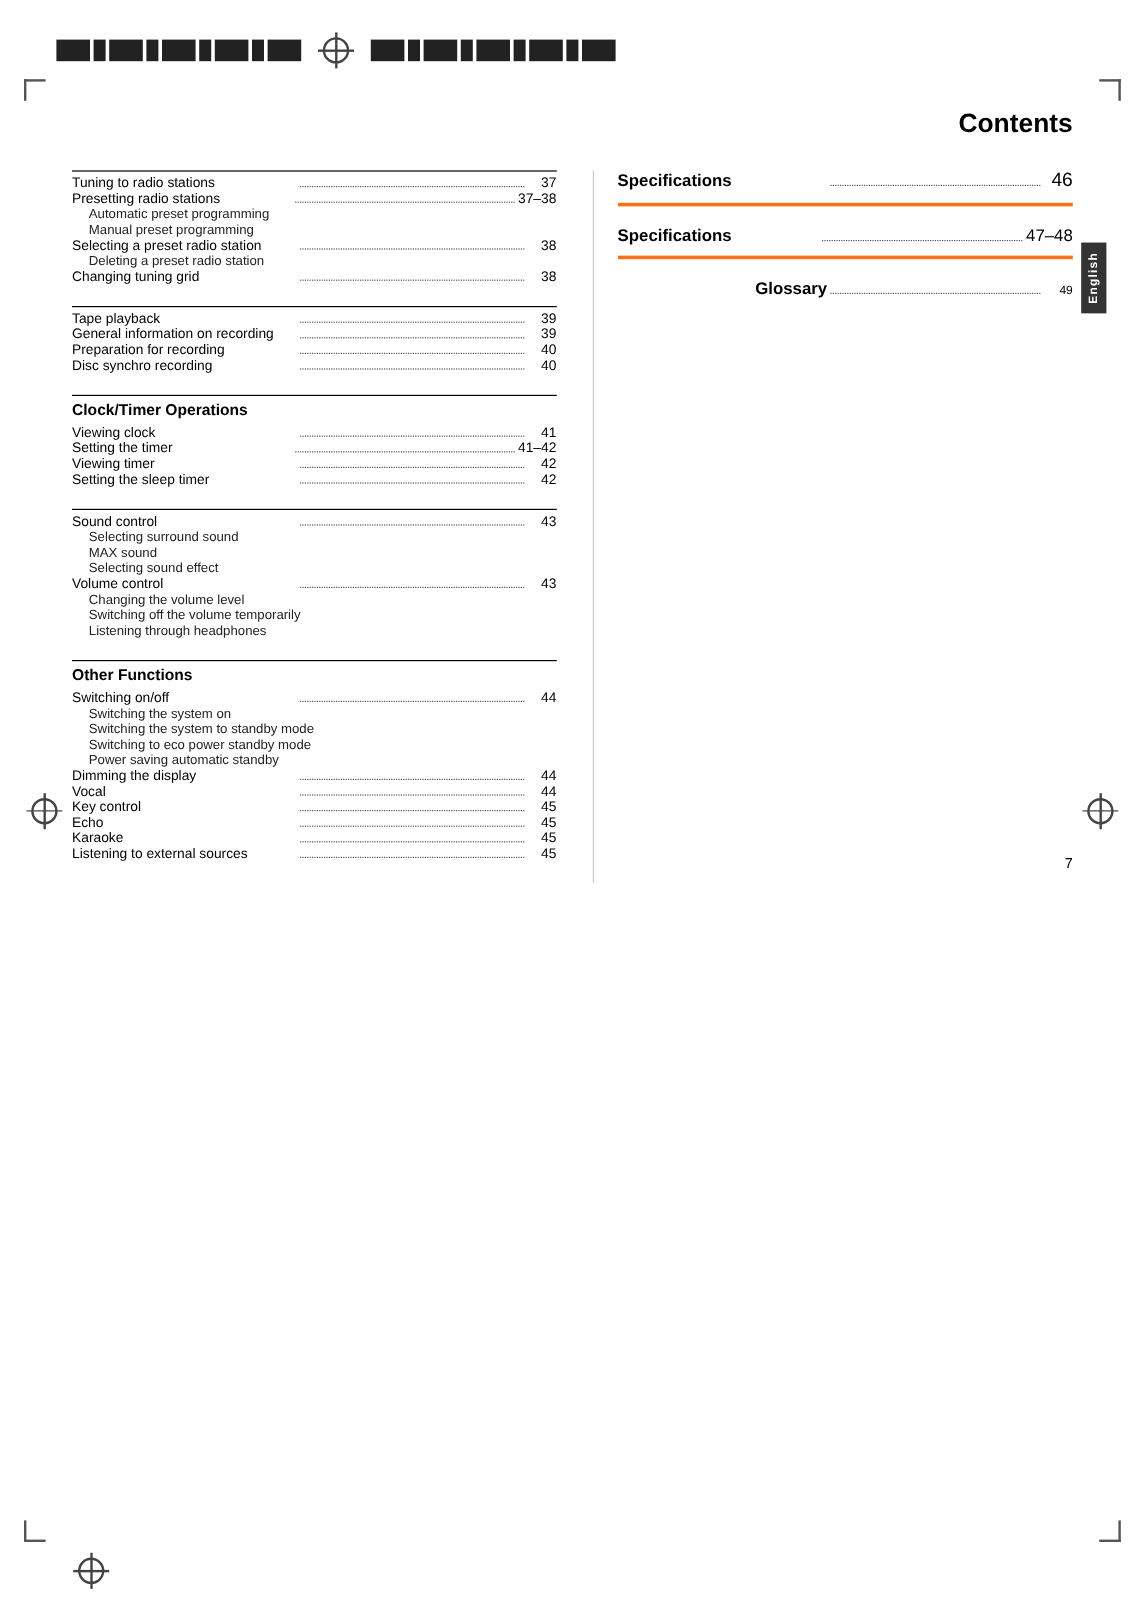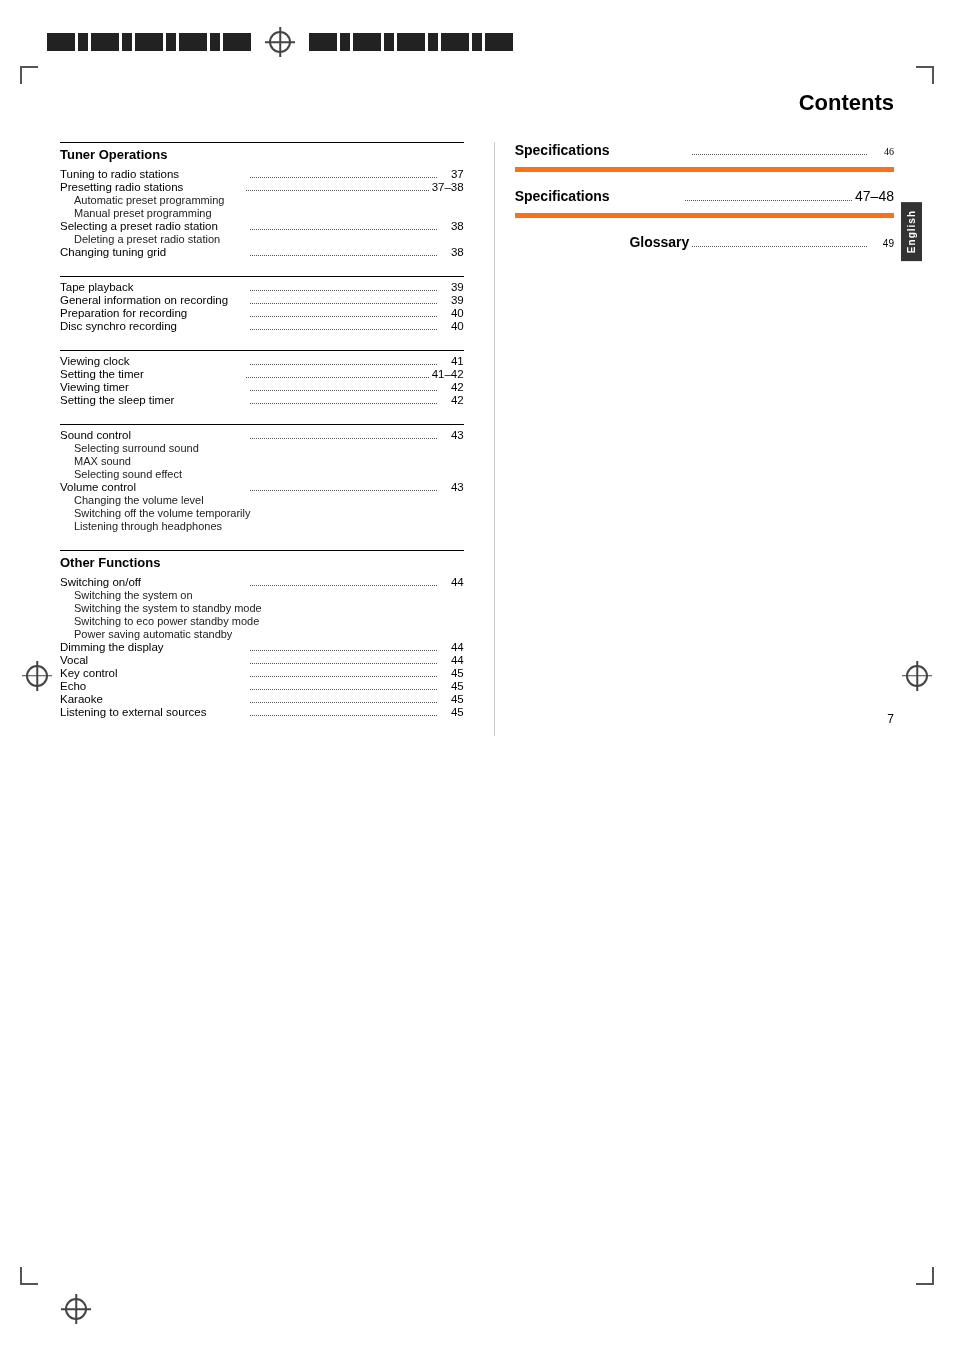--- a/index.html
+++ b/index.html
@@ -233,21 +233,21 @@
       padding-left: 14px;
       font-size: 11px;
       color: #222;
       margin-bottom: 1px;
     }
 
     
     .right-entry {
       margin-bottom: 16px;
       padding-bottom: 8px;
-      border-bottom: 5px solid #f97316;
+      border-bottom: 3px solid #f97316;
     }
     .right-entry:last-child {
       border-bottom: none;
     }
     .right-entry .toc-entry .label {
       font-weight: bold;
       font-size: 13px;
     }
     .right-entry .toc-entry .page-num {
       font-size: 13px;
@@ -325,21 +325,20 @@
 
 <div class="content">
 
   <div class="page-title">Contents</div>
 
   <div class="two-col">
 
     <div class="col-left" id="left-col">
         <div class="section">
           <hr class="section-divider">
-          <div class="section-title">Tuner Operations</div>
           <div class="toc-entry">
             <span class="label">Tuning to radio stations</span>
             <span class="dots"></span>
             <span class="page-num">37</span>
           </div>
           <div class="toc-entry">
             <span class="label">Presetting radio stations</span>
             <span class="dots"></span>
             <span class="page-num">37–38</span>
           </div>
@@ -375,20 +374,21 @@
             <span class="page-num">40</span>
           </div>
           <div class="toc-entry">
             <span class="label">Disc synchro recording</span>
             <span class="dots"></span>
             <span class="page-num">40</span>
           </div>
         </div>
         <div class="section">
           <hr class="section-divider">
+          <div class="section-title">Clock/Timer Operations</div>
           <div class="toc-entry">
             <span class="label">Viewing clock</span>
             <span class="dots"></span>
             <span class="page-num">41</span>
           </div>
           <div class="toc-entry">
             <span class="label">Setting the timer</span>
             <span class="dots"></span>
             <span class="page-num">41–42</span>
           </div>
@@ -467,21 +467,21 @@
         </div>
       </div>
 
     <div class="col-right" style="position:relative;" id="right-col">
       <div class="english-tab">English</div>
       <div id="right-entries">
           <div class="right-entry">
             <div class="toc-entry">
               <span class="label" style="font-weight: bold; font-size: 14px;">Specifications</span>
               <span class="dots"></span>
-              <span class="page-num" style="font-size: 10px; font-family: Liberation Serif, serif;">46</span>
+              <span class="page-num" style="font-size: 16px;">46</span>
             </div>
           </div>
           <div class="right-entry">
             <div class="toc-entry">
               <span class="label" style="font-weight: bold; font-size: 14px;">Specifications</span>
               <span class="dots"></span>
               <span class="page-num" style="font-size: 14px;">47–48</span>
             </div>
           </div>
           <div class="right-entry">

